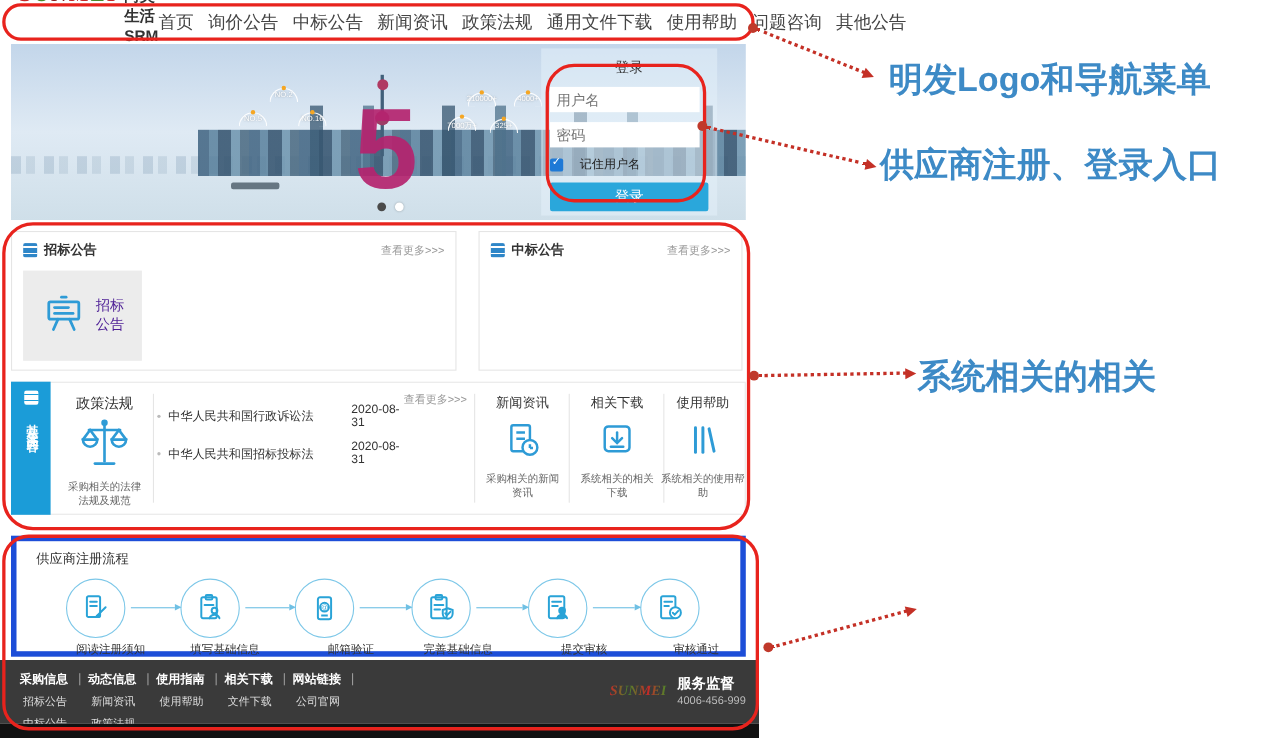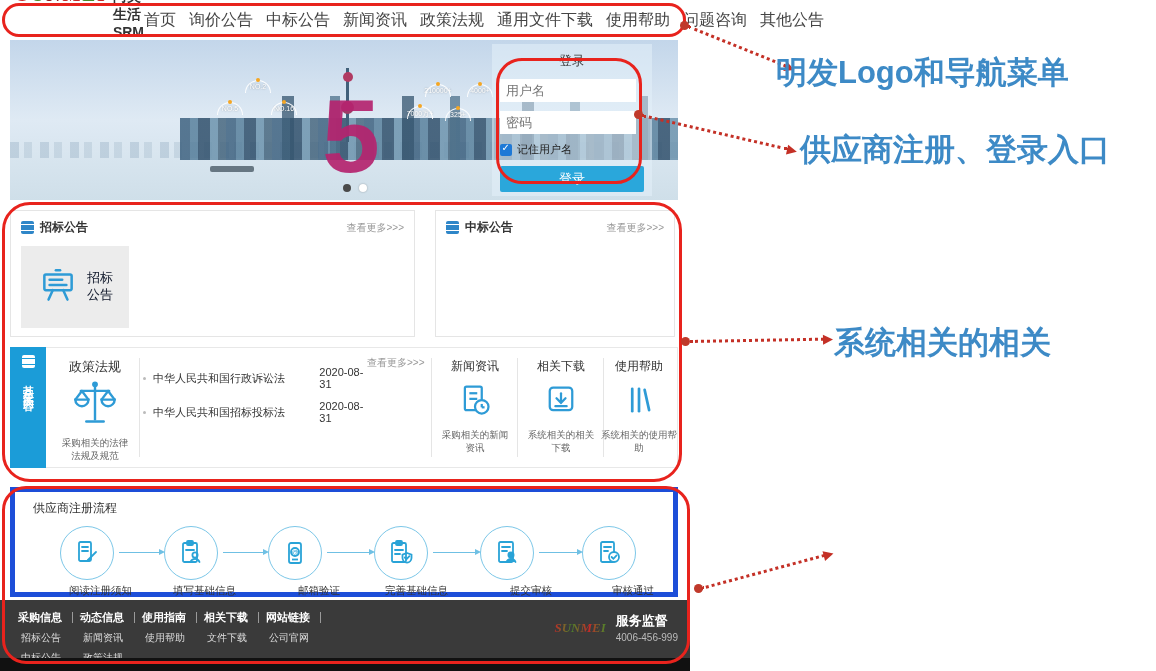--- a/index.html
+++ b/index.html
@@ -41,39 +41,39 @@
   .dots{position:absolute;left:333px;bottom:8px;display:flex;gap:8px;}
   .dot{width:8px;height:8px;border-radius:50%;}
   .dot.active{background:#4a4a4a;}
   .dot.idle{background:#fff;box-shadow:0 0 2px rgba(0,0,0,.3);}
 
   
   .login{position:absolute;left:482px;top:4px;width:160px;height:152px;background:rgba(228,240,249,.55);padding:6px 8px 0 8px;}
   .login-title{text-align:center;font-size:13px;color:#333;margin-top:2px;}
   .login input{display:block;width:136px;height:23px;border:none;background:#fff;margin:9px 0 0 0;
     font-size:13px;padding:0 6px;color:#333;outline:none;}
-  .remember{display:flex;align-items:center;margin-top:8px;gap:5px;}
+  .remember{display:flex;align-items:center;margin-top:8px;gap:15px;}
   .cbx{width:12px;height:12px;background:#1e79d6;border-radius:2px;position:relative;cursor:pointer;flex:0 0 auto;}
   .cbx::after{content:"✓";position:absolute;left:1.5px;top:-1.5px;color:#fff;font-size:10px;}
   .remember-label{font-size:11px;color:#222;}
   .login-btn{display:block;width:144px;height:26px;background:#2aa7db;color:#fff;border:none;
     font-size:13px;margin-top:9px;border-radius:2px;cursor:pointer;}
 
   
   .card{position:absolute;background:#fff;border:1px solid #e5e5e5;}
   .card1{left:10px;top:210px;width:405px;height:127px;}
   .card2{left:435px;top:210px;width:240px;height:127px;}
   .card-head{display:flex;align-items:center;padding:8px 10px 6px 10px;}
   .sq-icon{width:13px;height:13px;background:#2e86c8;border-radius:2px;margin-right:6px;flex:0 0 auto;
     background-image:repeating-linear-gradient(180deg,transparent 0 3px,#fff 3px 4px,transparent 4px 6px);}
   .card-title{font-size:12px;color:#333;font-weight:bold;}
   .more{margin-left:auto;font-size:10px;color:#999;cursor:pointer;}
   .tile{position:absolute;left:10px;top:35px;width:108px;height:82px;background:#ececec;
     display:flex;align-items:center;justify-content:center;gap:8px;cursor:pointer;}
-  .tile-label{font-size:13px;color:#0f172a;line-height:1.3;}
+  .tile-label{font-size:13px;color:#4c1d95;line-height:1.3;}
 
   
   .band{position:absolute;left:10px;top:347px;width:668px;height:121px;background:#fff;border:1px solid #e8e8e8;}
   .side-tab{position:absolute;left:-1px;top:-1px;width:36px;height:121px;background:#1b9cd8;
     display:flex;flex-direction:column;align-items:center;padding-top:8px;}
   .sq-icon-w{width:13px;height:13px;background:#fff;border-radius:2px;
     background-image:repeating-linear-gradient(180deg,#fff 0 3px,#1b9cd8 3px 4px,#fff 4px 6px);}
   .side-tab-text{writing-mode:vertical-rl;color:#fff;font-size:11px;letter-spacing:3px;margin-top:8px;font-weight:bold;}
   .pol-title{position:absolute;left:42px;top:10px;width:84px;text-align:center;font-size:13px;color:#333;}
   .pol-icon{position:absolute;left:62px;top:32px;}
@@ -464,17 +464,17 @@
   <div class="adot" style="left:680px;top:21px;"></div>
   <div class="adot" style="left:634px;top:110px;"></div>
   <div class="adot" style="left:681px;top:337px;"></div>
   <div class="adot" style="left:694px;top:584px;"></div>
 
   <div class="arrow" style="left:688px;top:25px;width:106px;transform:rotate(22deg);"></div>
   <div class="arrow" style="left:642px;top:114px;width:150px;transform:rotate(13deg);"></div>
   <div class="arrow" style="left:690px;top:340px;width:134px;transform:rotate(-1deg);"></div>
   <div class="arrow" style="left:701px;top:587px;width:128px;transform:rotate(-15deg);"></div>
 
-  <div class="ann" style="left:776px;top:52px;text-align:center;">明发Logo和导航菜单</div>
+  <div class="ann" style="left:808px;top:52px;text-align:center;">明发Logo和导航菜单</div>
   <div class="ann" style="left:800px;top:129px;">供应商注册、登录入口</div>
   <div class="ann" style="left:834px;top:322px;">系统相关的相关</div>
 
 </div>
 
 </body></html>

